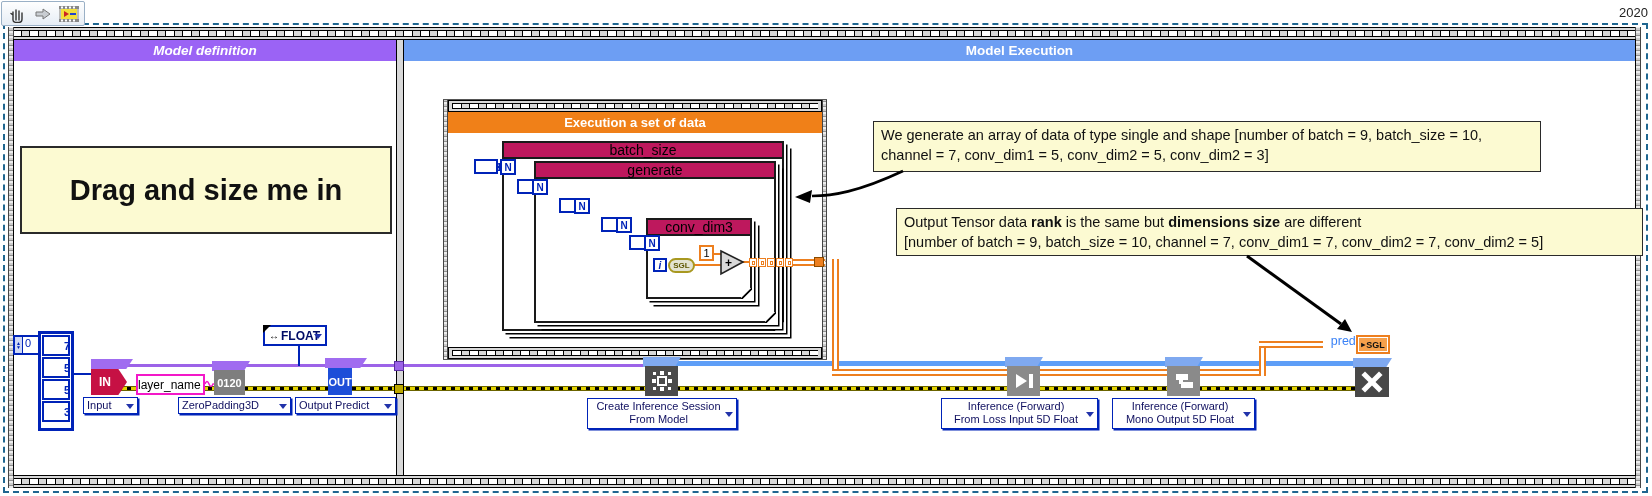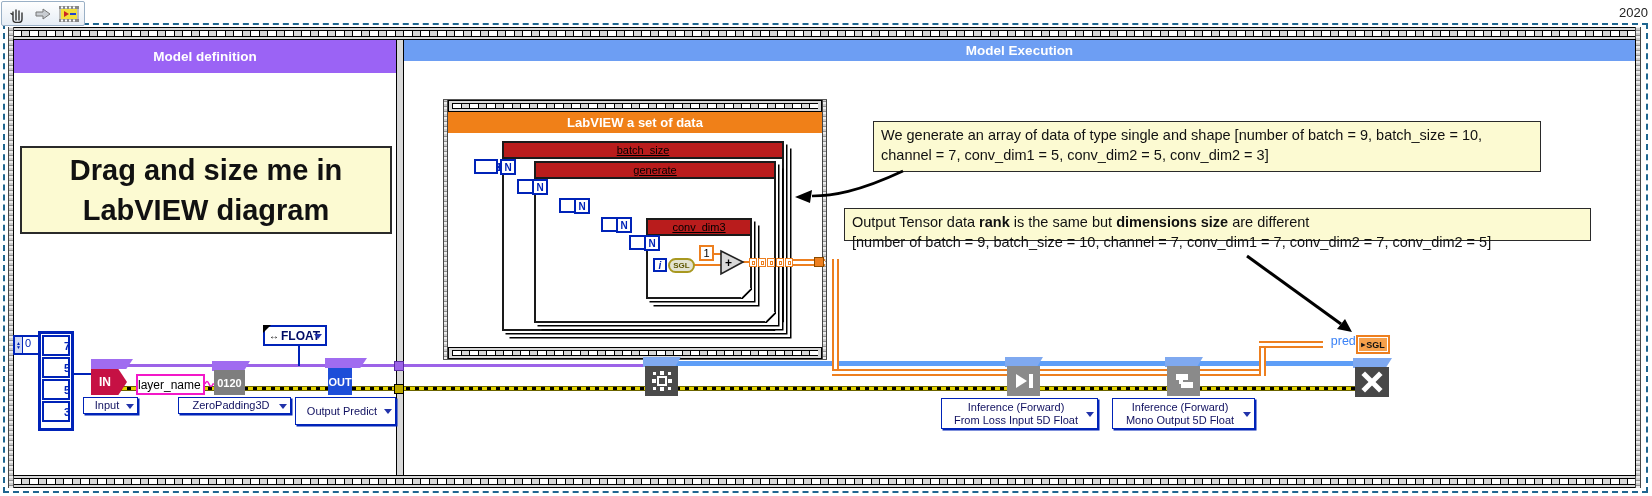--- a/index.html
+++ b/index.html
@@ -45,33 +45,33 @@
   .wire-5d-h { height:7px; background:linear-gradient(#ED7F1F 0 2px,#fff 2px 5px,#ED7F1F 5px 7px); }
   .wire-5d-v { width:7px; background:linear-gradient(90deg,#ED7F1F 0 2px,#fff 2px 5px,#ED7F1F 5px 7px); }
   .tunnel { width:10px; height:10px; border:1px solid #333; }
 
   
   .band { height:10px; clip-path:polygon(0 0,100% 0,84% 100%,0 100%); }
   .band-purple { background:#A06CF0; }
   .band-blue { background:#7FA9F0; }
   .node-body { color:#fff; font-weight:bold; display:flex; align-items:center; justify-content:center; }
   .selector { background:#fff; border:1px solid #0023B8; box-shadow:1.5px 1.5px 0 0 #0023B8;
-              color:#101060; font-size:11px; display:flex; align-items:center; justify-content:center;
+              color:#101060; font-size:11px; display:flex; align-items:center; justify-content:flex-start;
               text-align:center; line-height:13px; padding:1px 10px 1px 3px; position:absolute; }
   .caret { position:absolute; right:3px; top:50%; margin-top:-2px; width:0; height:0;
            border-left:4px solid transparent; border-right:4px solid transparent; border-top:5px solid #2233aa; }
   .const-blue { background:#fff; border:2px solid #0023B8; color:#0023B8; font-size:11px; font-weight:bold;
                 display:flex; align-items:center; padding-left:20px; }
   .nterm { background:#fff; border:2px solid #0023B8; color:#0023B8; font-size:10px; font-weight:bold;
            display:flex; align-items:center; justify-content:center; }
 
   
   .loop { border:2px solid #1a1a1a; box-shadow:2px 2px 0 #fff,3.5px 3.5px 0 #000,6px 6px 0 #fff,7.5px 7.5px 0 #000; }
-  .loop-label { height:16px; background:#b91c1c; border-bottom:2px solid #1a1a1a; font-size:11px; color:#000;
-                display:flex; align-items:center; justify-content:center;text-decoration:underline; }
+  .loop-label { height:16px; background:#be185d; border-bottom:2px solid #1a1a1a; font-size:14px; color:#000;
+                display:flex; align-items:center; justify-content:center; }
   .curl { position:absolute; right:-2px; bottom:-2px; width:11px; height:11px; background:
           linear-gradient(315deg,#fff 40%,#000 44%,#000 52%,#fff 56%); }
   .ltunnel { width:8px; height:9px; border:1.5px solid #ED7F1F; background:#fff; display:flex; align-items:center; justify-content:center; }
   .ltunnel i { width:3px; height:4px; border:1px solid #ED7F1F; display:block; }
 
   .enum-box { background:#fff; border:2px solid #0023B8; color:#000c66; font-size:12px; font-weight:bold;
               display:flex; align-items:center; padding:0 12px 0 4px; }
   .enum-box::before { content:"↔"; font-size:10px; margin-right:2px; color:#000; }
   .enum-fold { position:absolute; left:-2px; top:-2px; width:0; height:0;
                border-top:8px solid #000; border-right:8px solid transparent; }
@@ -93,31 +93,30 @@
 
   <div class="abs snippet-border"></div>
 
   <div class="abs film-h" style="left:8px;top:27px;width:1633px;height:13px;"></div>
   <div class="abs film-h" style="left:8px;top:475px;width:1633px;height:13px;"></div>
   <div class="abs film-v" style="left:8px;top:27px;width:6px;height:461px;"></div>
   <div class="abs film-v" style="left:1635px;top:27px;width:6px;height:461px;"></div>
 
   <div class="abs frame-box" style="left:13px;top:39px;width:1623px;height:437px;"></div>
 
-  <div class="abs frame-header" style="left:14px;top:40px;width:382px;height:33px;background:#9B63F5;">
+  <div class="abs frame-header" style="left:14px;top:40px;width:382px;height:21px;background:#9B63F5;font-style:italic;">
     <span>Model definition</span>
   </div>
   <div class="abs divider" style="left:396px;top:40px;width:8px;height:435px;"></div>
   <div class="abs frame-header" style="left:404px;top:40px;width:1231px;height:21px;background:#6D9EF3;">
     <span>Model Execution</span>
   </div>
 
   <div class="abs note drag-note" style="left:20px;top:146px;width:372px;height:88px;">
     <div>Drag and size me in</div>
-    <div>LabVIEW diagram</div>
   </div>
 
   <div class="abs" style="left:13px;top:335px;width:28px;height:20px;border:2px solid #0023B8;background:#fff;display:flex;">
     <span style="width:8px;background:#cfd8f5;border-right:1px solid #0023B8;display:flex;flex-direction:column;align-items:center;justify-content:center;font-size:5px;color:#0023B8;line-height:4px;">▲<br>▼</span>
     <span style="flex:1;font-size:11px;color:#0023B8;padding-left:2px;">0</span>
   </div>
   <div class="abs" style="left:38px;top:331px;width:36px;height:100px;border:3px solid #0023B8;background:#fff;padding:1px;">
     <div class="const-blue" style="height:21px;margin-bottom:1px;">
         <span>7</span>
       </div>
@@ -128,21 +127,21 @@
         <span>5</span>
       </div>
     <div class="const-blue" style="height:21px;">
         <span>3</span>
       </div>
   </div>
 
   <div class="abs" style="left:443px;top:99px;width:384px;height:261px;border:1px solid #555;background:#fff;"></div>
   <div class="abs film-h" style="left:448px;top:100px;width:374px;height:12px;"></div>
   <div class="abs frame-header" style="left:448px;top:112px;width:374px;height:21px;background:#F08018;font-size:13px;">
-    <span>LabVIEW a set of data</span>
+    <span>Execution a set of data</span>
   </div>
   <div class="abs film-h" style="left:448px;top:347px;width:374px;height:12px;"></div>
   <div class="abs film-v" style="left:443px;top:100px;width:5px;height:259px;"></div>
   <div class="abs film-v" style="left:822px;top:100px;width:5px;height:259px;"></div>
 
   <div class="abs loop" style="left:502px;top:141px;width:282px;height:190px;">
     <div class="loop-label">batch_size</div>
     <div class="curl"></div>
   </div>
   <div class="abs loop" style="left:534px;top:161px;width:242px;height:162px;">
@@ -271,39 +270,44 @@
   <div class="abs enum-box" style="left:263px;top:325px;width:64px;height:21px;">
     <span class="enum-fold"></span>
     <span>FLOAT</span>
     <span class="caret"></span>
   </div>
 
   <div class="abs band band-purple" style="left:325px;top:358px;width:42px;"></div>
   <div class="abs node-body" style="left:328px;top:368px;width:24px;height:27px;background:#1d4ed8;font-size:11px;text-align:right;">
       <span>OUT</span>
     </div>
-  <div class="selector" style="left:295px;top:397px;width:101px;height:28px;">
+  <div class="selector" style="left:295px;top:397px;width:101px;height:17px;">
     <span>Output Predict</span>
       <span class="caret"></span>
   </div>
 
   <div class="abs band band-blue" style="left:643px;top:357px;width:38px;"></div>
   <div class="abs node-body" style="left:645px;top:366px;width:33px;height:30px;background:#4B4B4B;">
     <svg width="22" height="22">
       <rect x="7" y="7" width="8" height="8" fill="none" stroke="#fff" stroke-width="2"></rect>
       <rect x="9" y="1" width="4" height="4" fill="#fff"></rect>
         <rect x="9" y="17" width="4" height="4" fill="#fff"></rect>
       <rect x="1" y="9" width="4" height="4" fill="#fff"></rect>
         <rect x="17" y="9" width="4" height="4" fill="#fff"></rect>
       <rect x="2" y="2" width="3" height="3" fill="#fff"></rect>
         <rect x="17" y="2" width="3" height="3" fill="#fff"></rect>
       <rect x="2" y="17" width="3" height="3" fill="#fff"></rect>
         <rect x="17" y="17" width="3" height="3" fill="#fff"></rect>
     </svg>
   </div>
+  <div class="selector" style="left:587px;top:398px;width:150px;height:31px;flex-direction:column;">
+    <span>Create Inference Session</span>
+    <span>From Model</span>
+    <span class="caret"></span>
+  </div>
 
   <div class="abs band band-blue" style="left:1005px;top:357px;width:38px;"></div>
   <div class="abs node-body" style="left:1007px;top:366px;width:33px;height:30px;background:#8A8A8A;">
     <svg width="20" height="20">
       <polygon points="2,3 13,10 2,17" fill="#fff"></polygon>
         <rect x="15" y="3" width="4" height="14" fill="#fff"></rect>
     </svg>
   </div>
   <div class="selector" style="left:941px;top:398px;width:157px;height:31px;flex-direction:column;">
     <span>Inference (Forward)</span>
@@ -338,21 +342,21 @@
   <div class="abs plain-label" style="left:1283px;top:334px;width:62px;height:16px;text-align:right;"><span>prediction</span></div>
   <div class="abs indicator" style="left:1356px;top:335px;width:34px;height:19px;">
     <span class="inner">
         <span>SGL</span>
       </span>
   </div>
 
   <div class="abs note comment" style="left:873px;top:121px;width:668px;height:51px;">
     <span>We generate an array of data of type single and shape [number of batch = 9, batch_size = 10, channel = 7, conv_dim1 = 5, conv_dim2 = 5, conv_dim2 = 3]</span>
   </div>
-  <div class="abs note comment" style="left:844px;top:208px;width:747px;height:33px;">
+  <div class="abs note comment" style="left:896px;top:208px;width:747px;height:48px;">
     <div><span>Output Tensor data </span><b>rank</b><span> is the same but </span><b>dimensions size</b><span> are different</span></div>
     <div>[number of batch = 9, batch_size = 10, channel = 7, conv_dim1 = 7, conv_dim2 = 7, conv_dim2 = 5]</div>
   </div>
 
   <svg class="abs" style="left:0;top:0;pointer-events:none;" width="1652" height="496">
     <path d="M903,171 C858,192 832,196 812,196" stroke="#000" stroke-width="2.6" fill="none"></path>
     <polygon points="795,197 812,190 810,203" fill="#000"></polygon>
     <line x1="1247" y1="256" x2="1341" y2="324" stroke="#000" stroke-width="3"></line>
     <polygon points="1352,332 1337,329 1345,319" fill="#000"></polygon>
   </svg>

